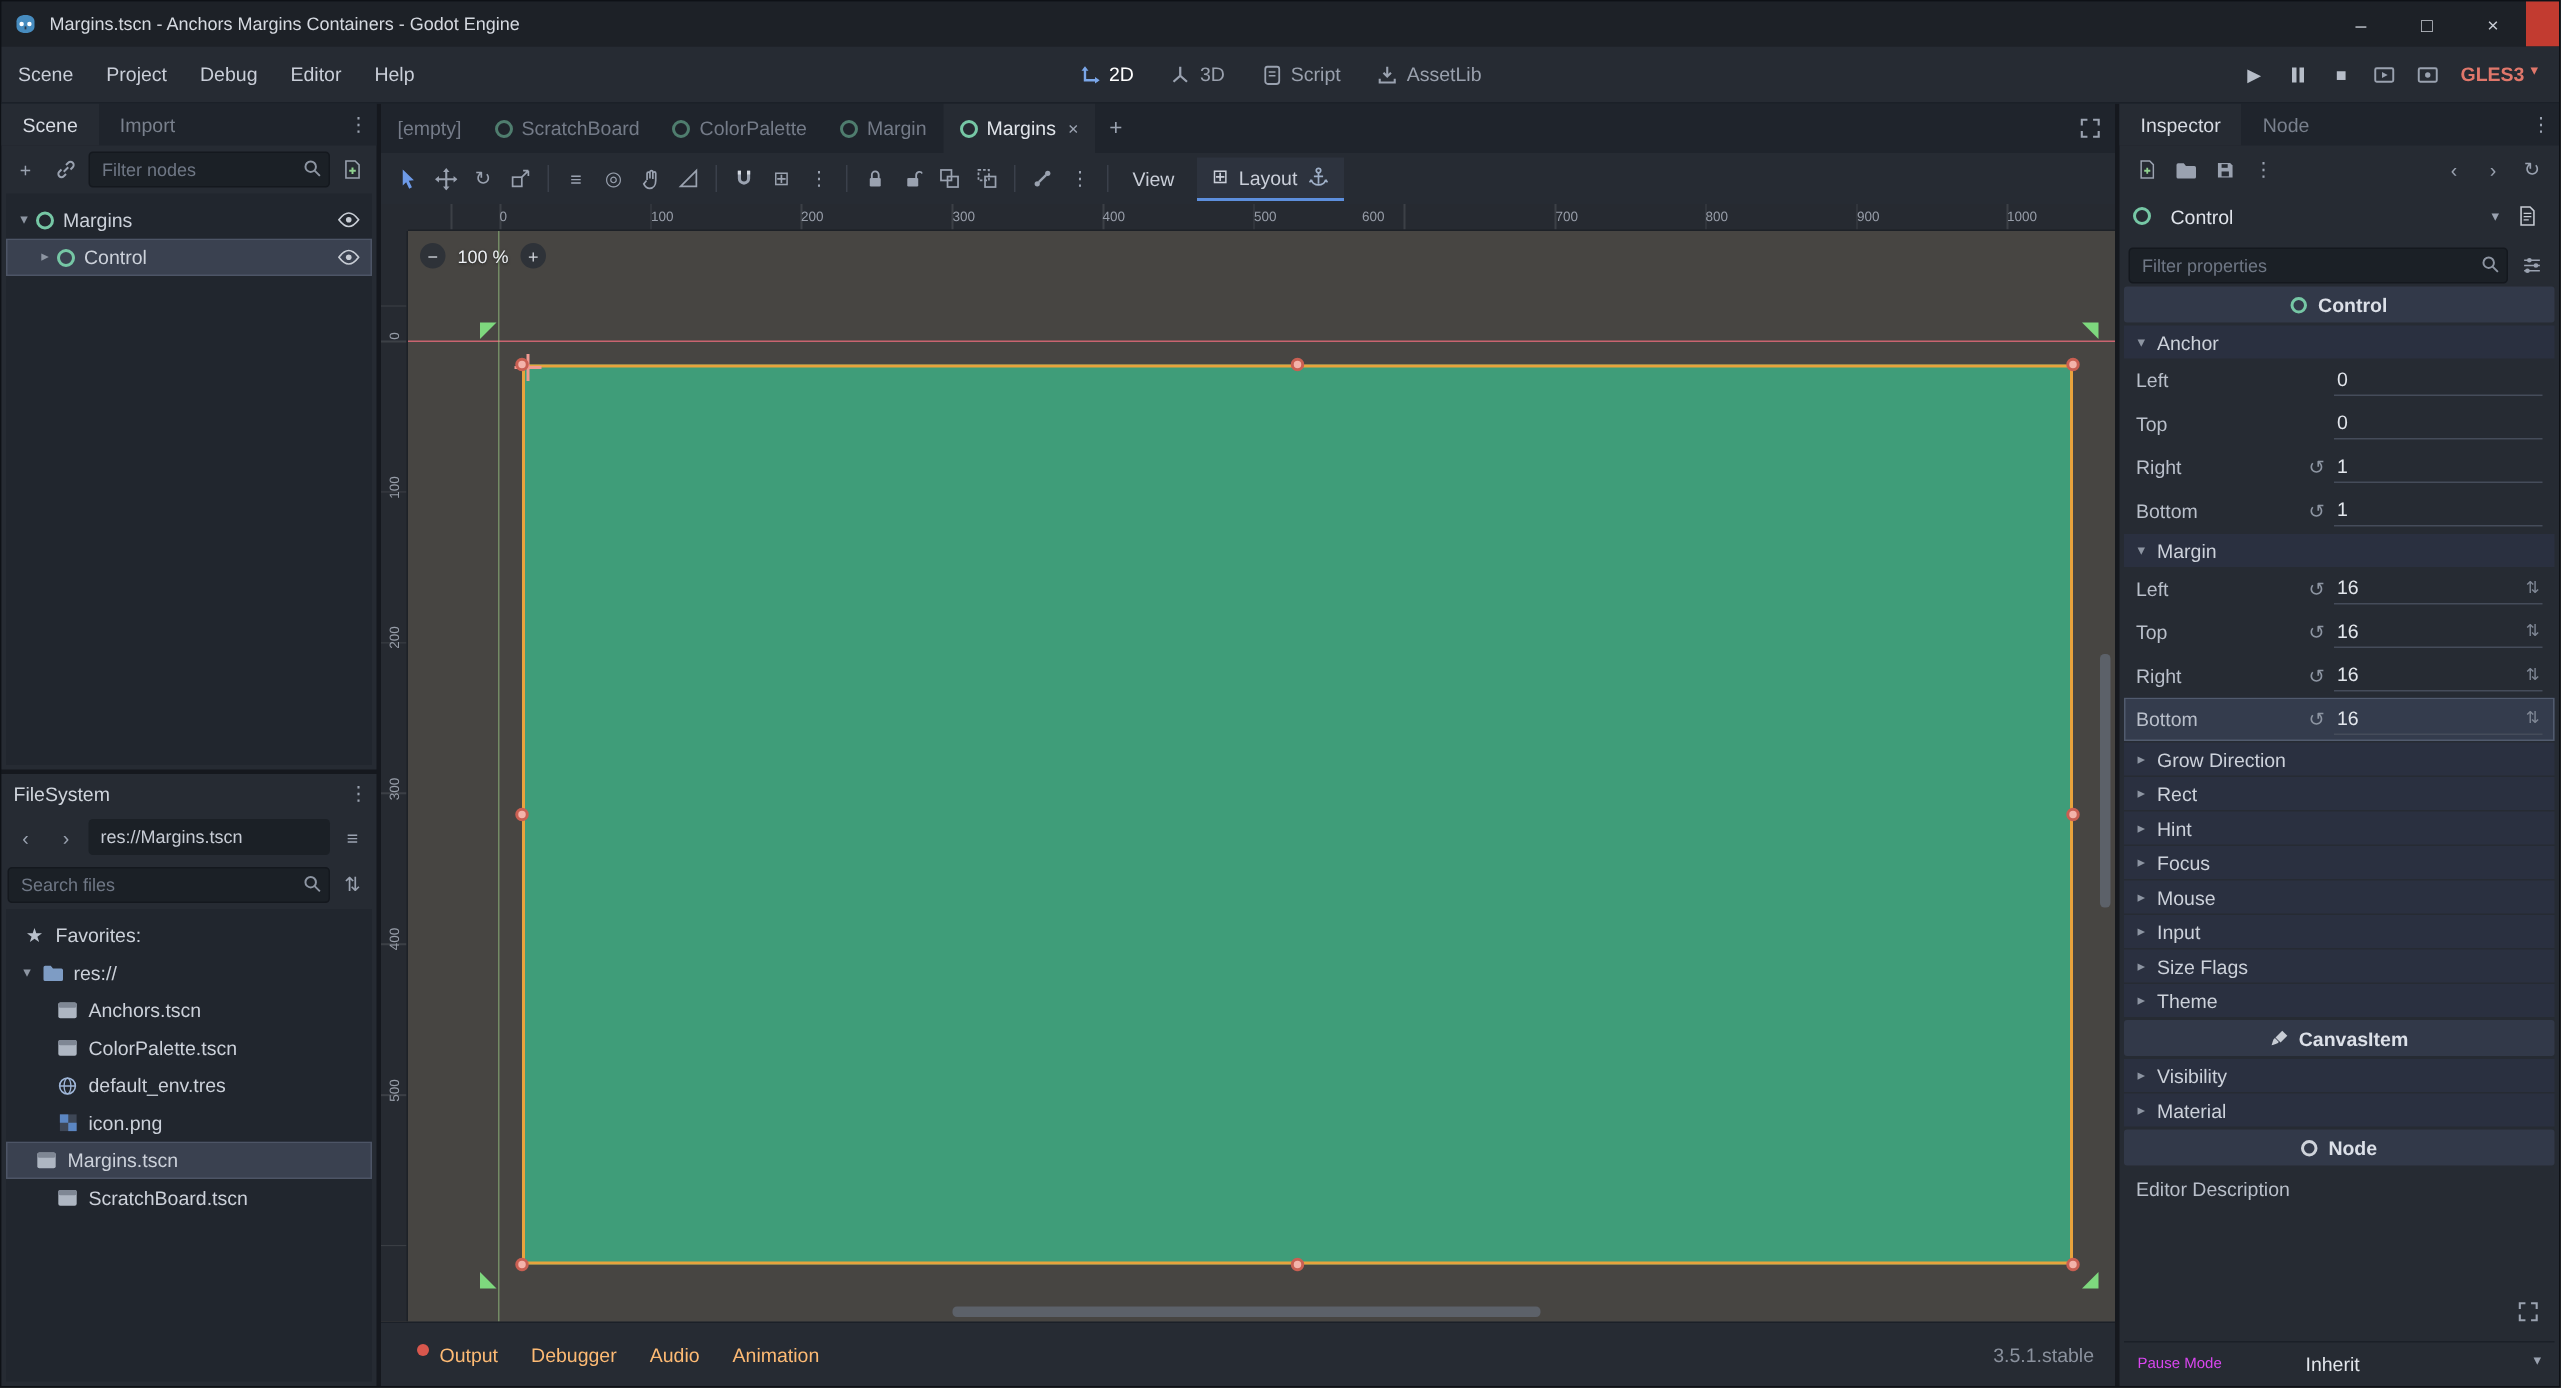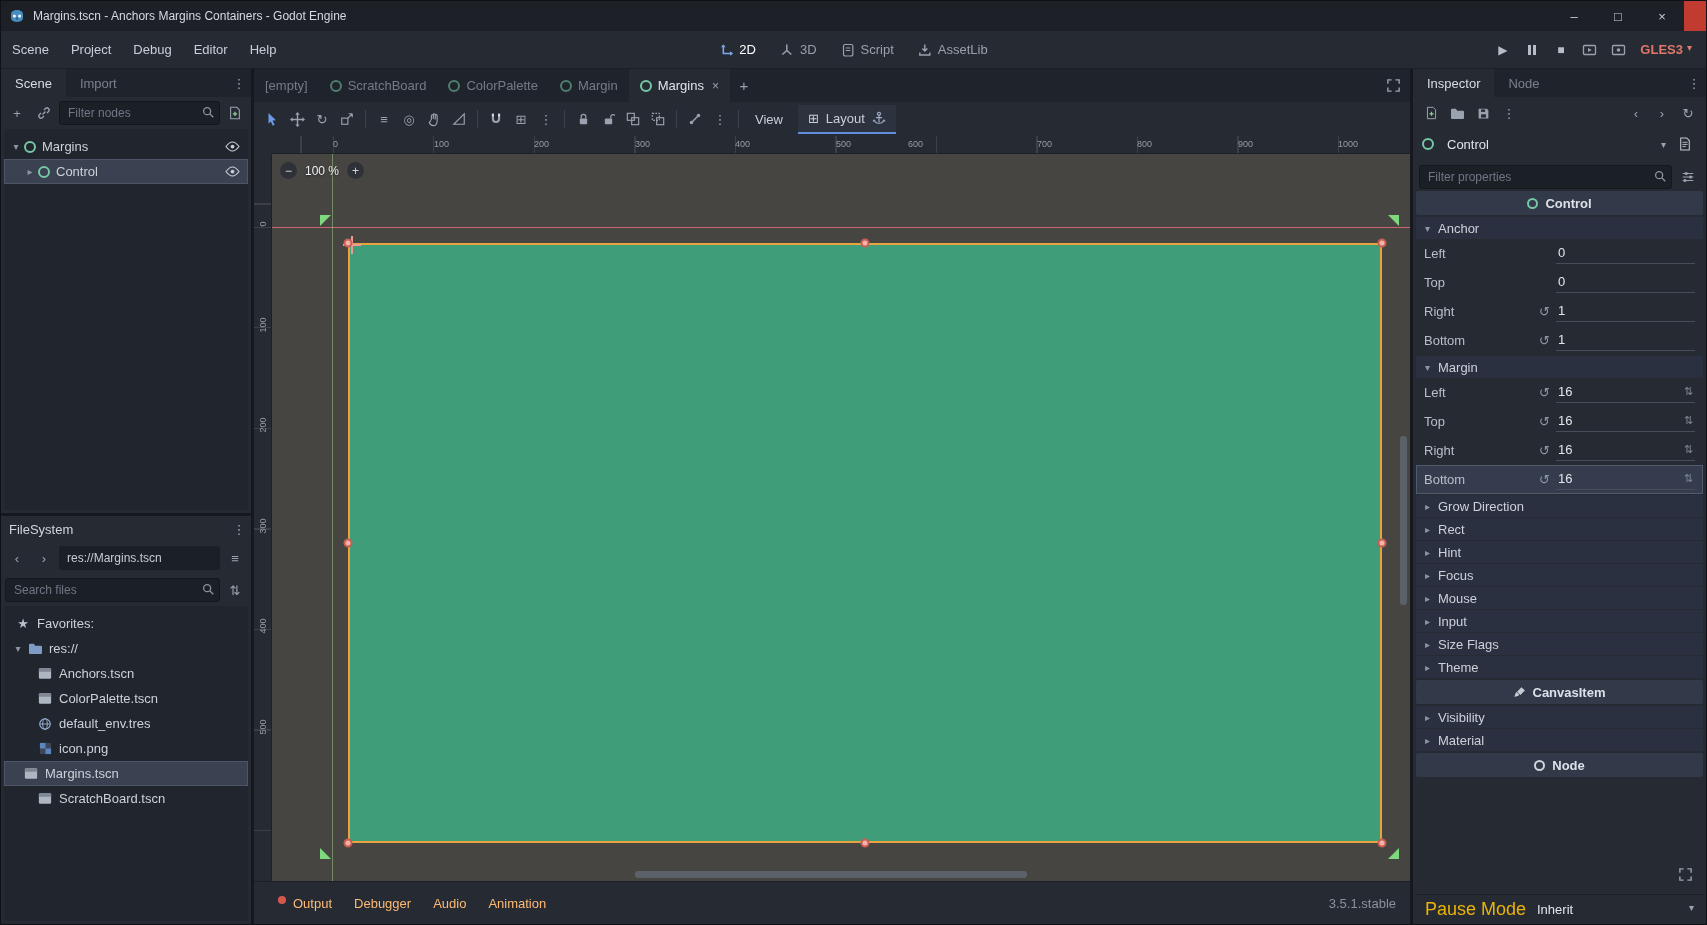--- a/index.html
+++ b/index.html
@@ -126,21 +126,21 @@
 .prow .plabel{width:112px;font-size:13px;color:#b9bfca;flex:none}
 .prow .pval{flex:1;display:flex;align-items:center;gap:3px;padding-right:8px;min-width:0}
 .revert{width:17px;color:#8d95a2;font-size:13px;text-align:center;flex:none}
 .revert.hiddenr{visibility:hidden}
 .numfield{flex:1;display:flex;align-items:center;border-bottom:1px solid #454c5a;padding:1px 2px 3px;font-size:13px;color:#e2e6ec;min-width:0}
 .numfield .spin{margin-left:auto;color:#7f8795;font-size:11px}
 .prow.hl{background:#343c4d;box-shadow:inset 0 0 0 1px #515b6e}
 .desc-area{flex:1;position:relative}
 .expand-corner{position:absolute;right:10px;bottom:12px}
 .pause-row{height:30px;border-top:1px solid #1b2028;display:flex;align-items:center;padding:0 9px;flex:none}
-.pause-row .plabel{width:112px;color:#eab308;font-size:18px;flex:none}
+.pause-row .plabel{width:112px;color:#d946ef;font-size:10px;flex:none}
 .pause-row .pval{flex:1;display:flex;color:#e2e6ec;font-size:13px}
 .pause-row .caret{margin-left:auto;color:#9aa2b0;font-size:10px}
 svg{display:block}
 </style>
 </head>
 <body>
 
 <div class="window">
 
   <div class="titlebar">
@@ -798,20 +798,23 @@
         <div class="grp">
           <span class="chev">▸</span>
           <span>Material</span>
         </div>
 
         <div class="sec-header">
           <span class="nodeicon" style="border-color:#cfd3da"></span>
           <span>Node</span>
         </div>
 
+        <div class="prow">
+          <span class="plabel" style="width:auto">Editor Description</span>
+        </div>
 
         <div class="desc-area">
           <span class="expand-corner">
             <svg width="15" height="15" viewBox="0 0 16 16">
                 <path d="M2 6 V2 h4 M10 2 h4 v4 M14 10 v4 h-4 M6 14 H2 v-4" fill="none" stroke="#9aa2b0" stroke-width="1.5"></path>
               </svg>
           </span>
         </div>
 
         <div class="pause-row">

